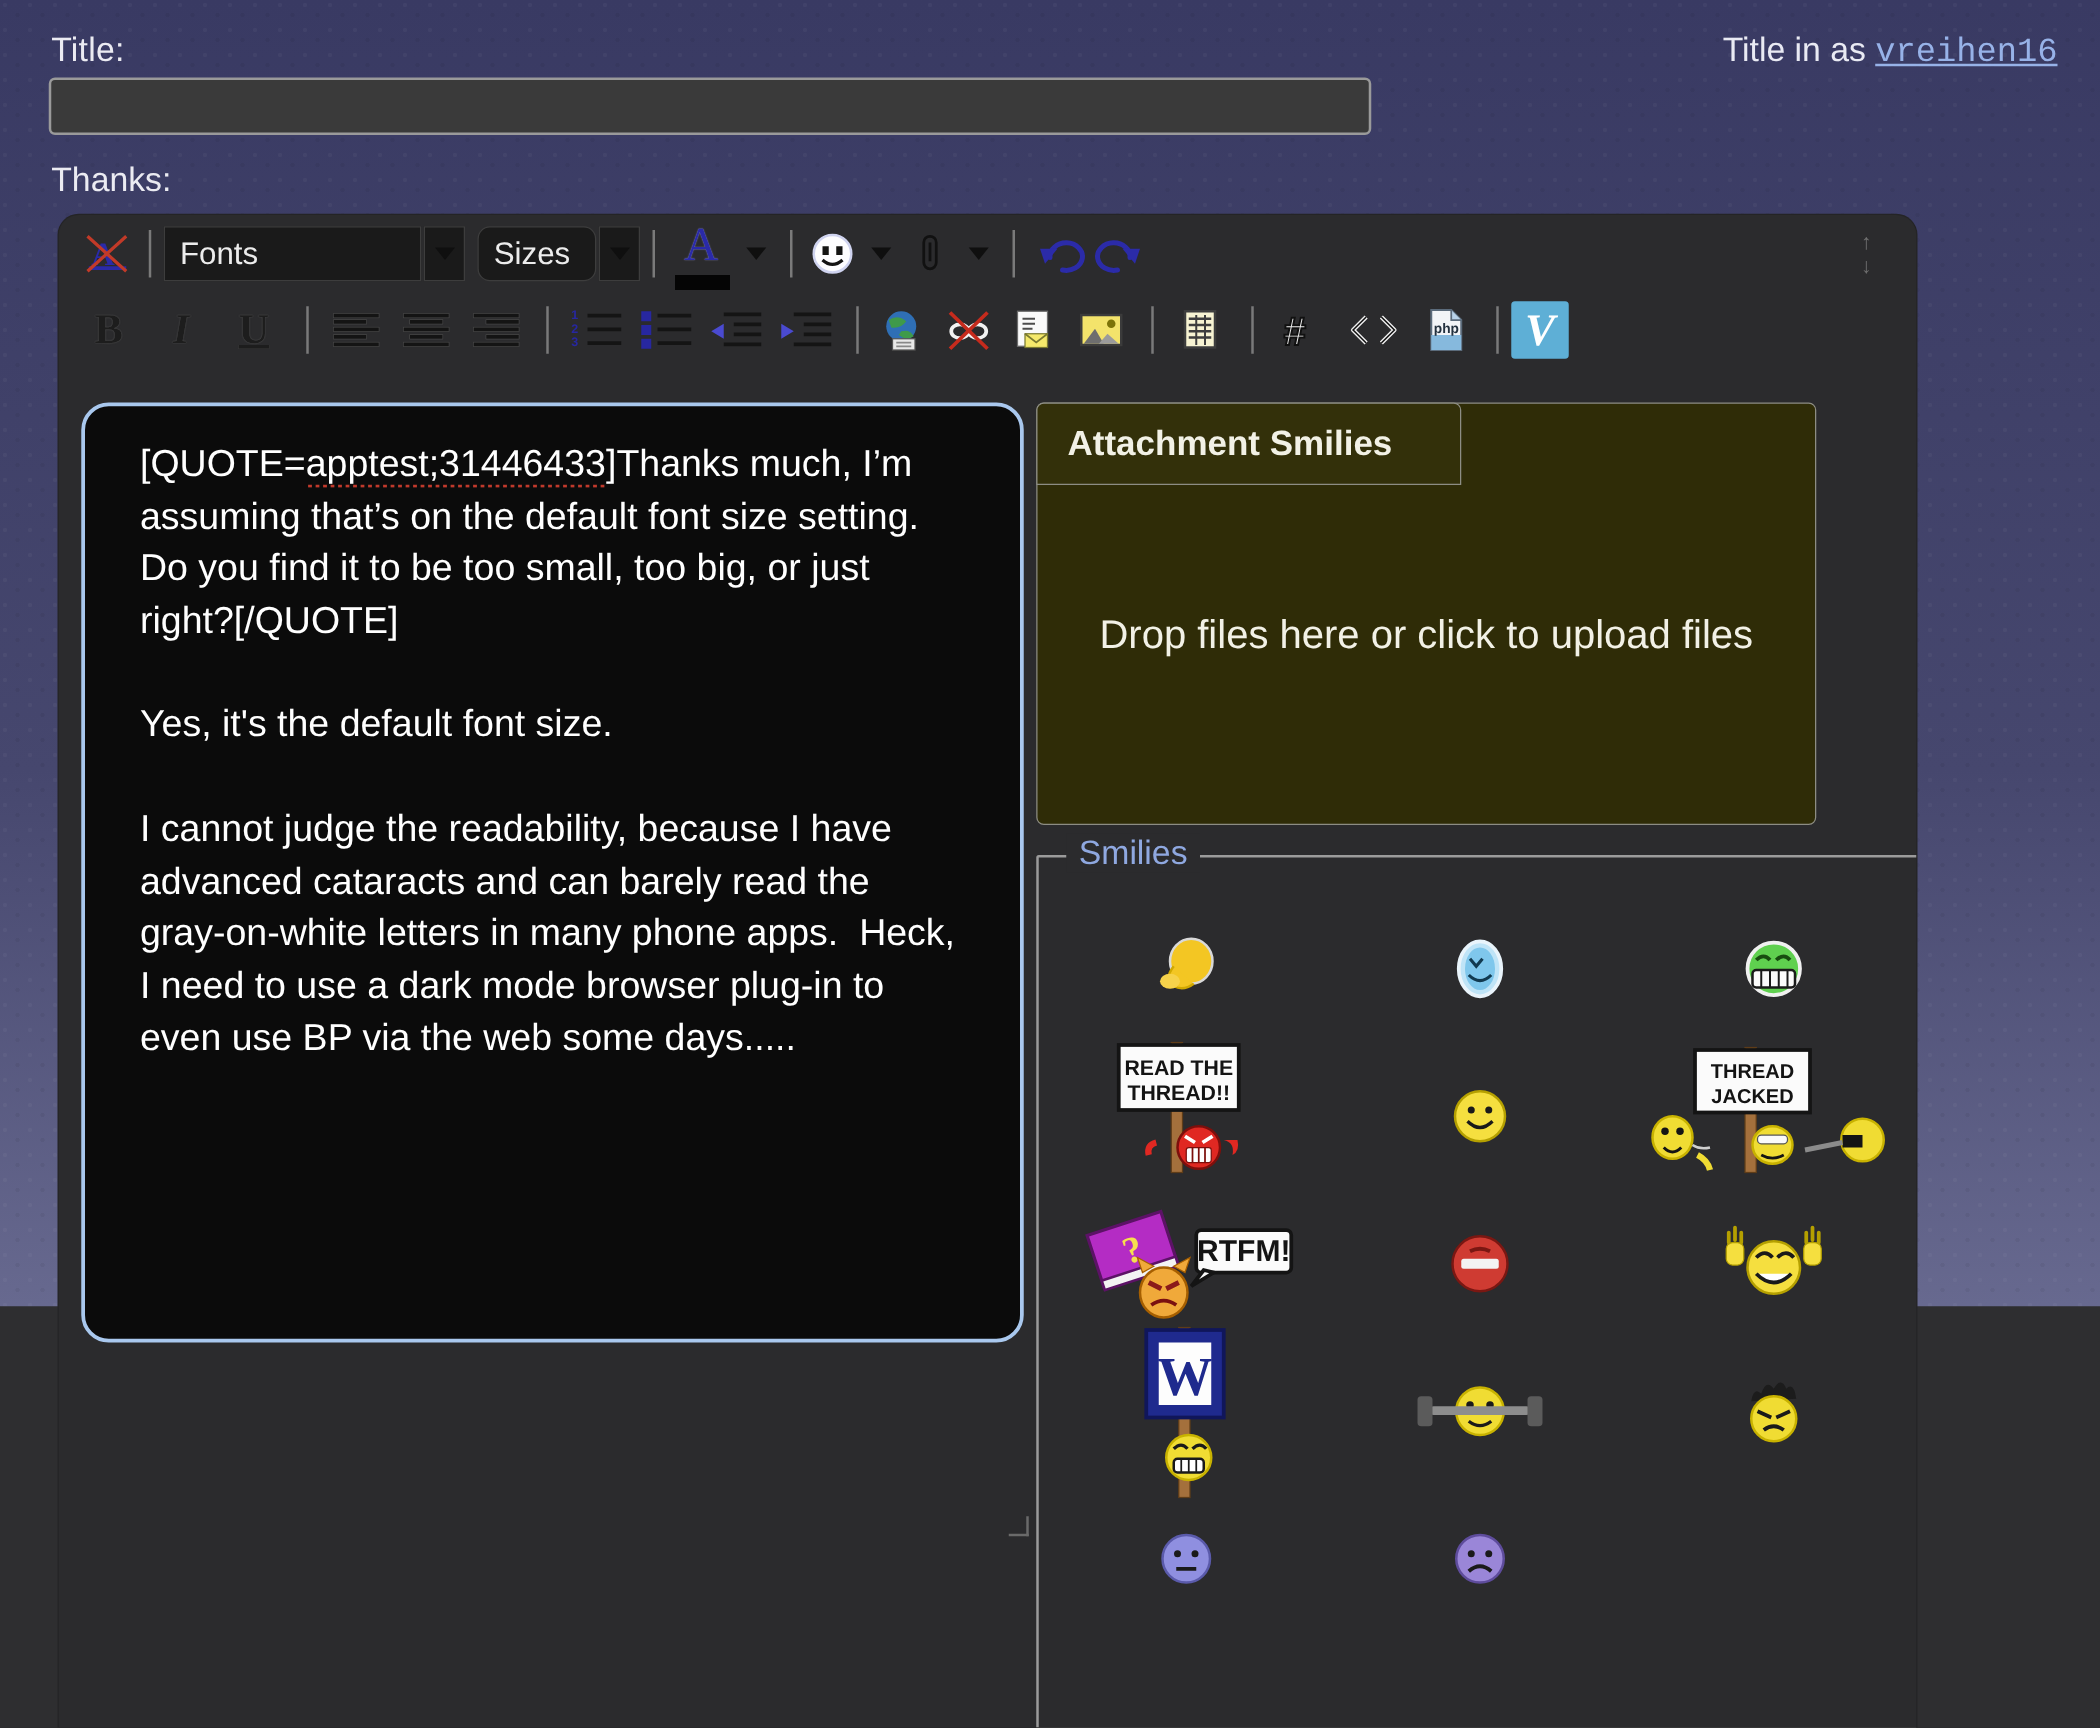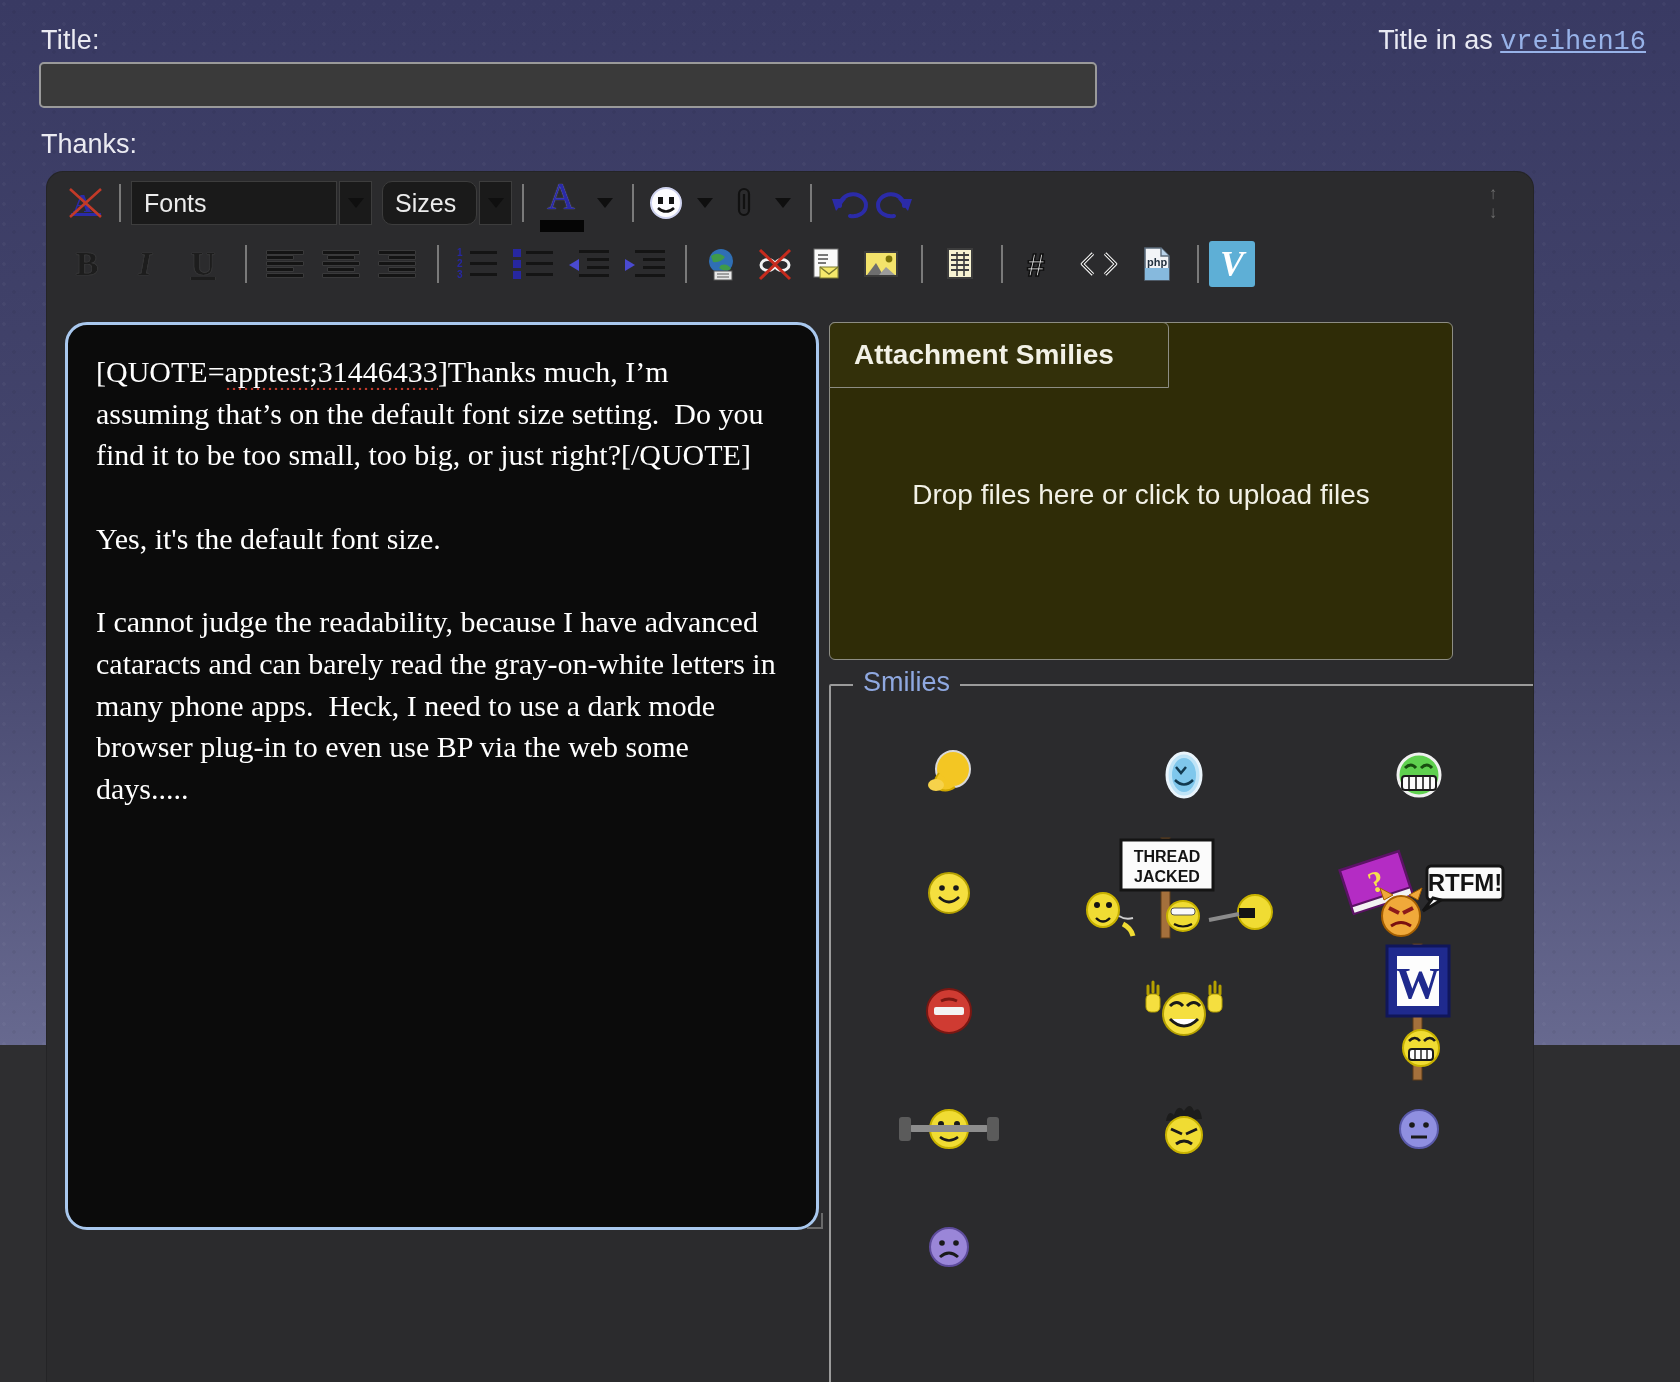--- a/index.html
+++ b/index.html
@@ -167,32 +167,32 @@
     width:40px; margin-right:20px; color:#6f6f6f; display:flex; flex-direction:column;
     align-items:center; gap:8px; cursor:pointer; flex:none;
   }
   .resize-arrows span { font-size:17px; line-height:11px; }
 
   
   .workarea {
     position:absolute; left:0; top:146px; width:1486px; height:1064px;
   }
   .msgbox {
-    position:absolute; left:18px; top:4px; width:754px; height:908px;
+    position:absolute; left:18px; top:4px; width:754px; height:752px;
     background:#0b0b0b;
     border:3px solid #a9c8ee;
     border-radius:22px;
-    padding:26px 28px;
+    padding:26px 44px;
     color:#ffffff;
     font-size:30px;
     line-height:1.39;
     white-space:pre-wrap;
     overflow:hidden;
     outline:none;
-    font-family:Liberation Serif, serif;
+    font-family:Liberation Sans, sans-serif;
   }
   .spell { text-decoration:none; position:relative; }
   .spell::after{
     content:""; position:absolute; left:0; right:0; bottom:-2px; height:3px;
     background-image:radial-gradient(circle, #c0392b 1.4px, transparent 1.6px);
     background-size:6px 4px; background-repeat:repeat-x;
   }
   .resize-grip {
     position:absolute; left:760px; top:895px; width:16px; height:16px;
     border-right:2px solid #6a6a6a; border-bottom:2px solid #6a6a6a;
@@ -208,23 +208,23 @@
   }
   .attach-tab {
     position:absolute; left:-1px; top:-1px; width:340px; height:66px;
     background:#33300a;
     border:1px solid #8d8d84;
     border-radius:6px 6px 0 0;
     display:flex; align-items:center; padding-left:24px;
     color:#f2f1e6; font-size:28px; font-weight:bold;
   }
   .attach-drop {
-    position:absolute; left:0; top:4px; width:100%; height:100%;
+    position:absolute; left:0; top:16px; width:100%; height:100%;
     display:flex; align-items:center; justify-content:center;
-    color:#f2f1e6; font-size:28px; cursor:pointer;
+    color:#f2f1e6; font-size:32px; cursor:pointer;
   }
 
   
   .smilies {
     position:absolute; left:782px; top:366px; width:710px; height:700px;
     border:2px solid #9b9b9b;
     border-top:2px solid #9b9b9b;
     border-radius:2px;
   }
   .smilies-legend {
@@ -559,20 +559,34 @@
           </svg>
         </div>
 
         <div class="sm" title="green grin">
           <svg width="54" height="54" viewBox="0 0 54 54">
             <circle cx="27" cy="27" r="21" fill="#5fd04f" stroke="#f0f0f0" stroke-width="3"></circle>
             <path d="M13 20 q6 -6 11 0" stroke="#184d10" stroke-width="3" fill="none"></path>
             <path d="M29 20 q6 -6 11 0" stroke="#184d10" stroke-width="3" fill="none"></path>
             <rect x="10" y="28" width="34" height="14" rx="3" fill="#fbfbfb" stroke="#1a1a1a" stroke-width="2"></rect>
             <path d="M17 28 v14 M24 28 v14 M31 28 v14 M38 28 v14" stroke="#1a1a1a" stroke-width="1.6"></path>
+          </svg>
+        </div>
+        <div class="sm" title="READ THE THREAD!!">
+          <svg width="140" height="130" viewBox="0 0 140 130">
+            <rect x="58" y="6" width="9" height="104" fill="#a4703c" stroke="#5f3d18"></rect>
+            <rect x="16" y="8" width="96" height="52" fill="#fbfbfb" stroke="#141414" stroke-width="3"></rect>
+            <text x="64" y="32" text-anchor="middle" font-family="Liberation Sans, sans-serif" font-size="17" font-weight="bold" fill="#141414">READ THE</text>
+            <text x="64" y="52" text-anchor="middle" font-family="Liberation Sans, sans-serif" font-size="17" font-weight="bold" fill="#141414">THREAD!!</text>
+            <ellipse cx="80" cy="90" rx="17" ry="17" fill="#e02822" stroke="#7d0f0c" stroke-width="2"></ellipse>
+            <path d="M69 81 l8 5 M91 81 l-8 5" stroke="#fff" stroke-width="3"></path>
+            <rect x="70" y="90" width="20" height="12" rx="2" fill="#fff" stroke="#7d0f0c"></rect>
+            <path d="M75 90 v12 M80 90 v12 M85 90 v12" stroke="#7d0f0c" stroke-width="1.4"></path>
+            <path d="M100 84 q9 2 7 12 q6 -3 4 -12" fill="#e02822"></path>
+            <path d="M46 86 q-8 2 -6 10" stroke="#e02822" stroke-width="5" fill="none"></path>
           </svg>
         </div>
         <div class="sm" title="yellow smile">
           <svg width="50" height="50" viewBox="0 0 50 50">
             <circle cx="25" cy="25" r="20" fill="#f5df3f" stroke="#b5a000" stroke-width="2"></circle>
             <circle cx="18" cy="20" r="2.8" fill="#1a1a1a"></circle>
             <circle cx="32" cy="20" r="2.8" fill="#1a1a1a"></circle>
             <path d="M15 29 q10 10 20 0" stroke="#1a1a1a" stroke-width="2.6" fill="none"></path>
           </svg>
         </div>

